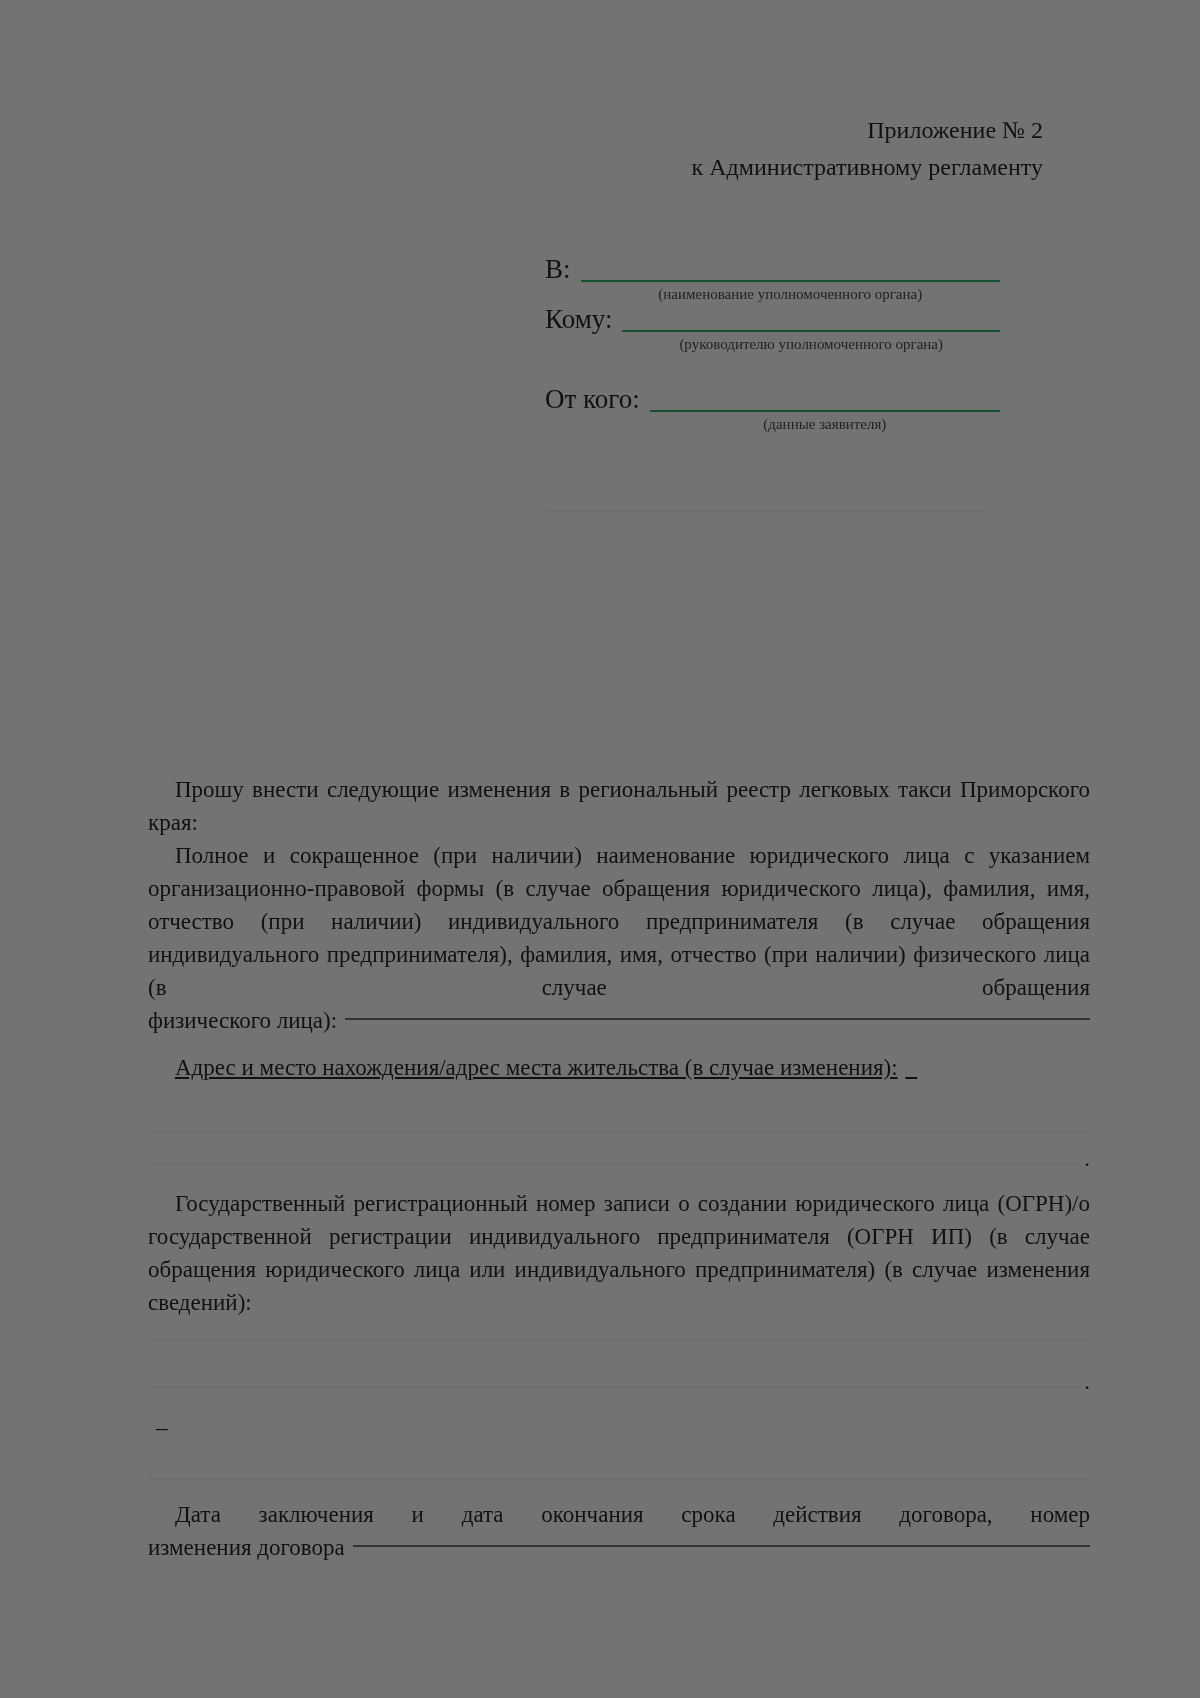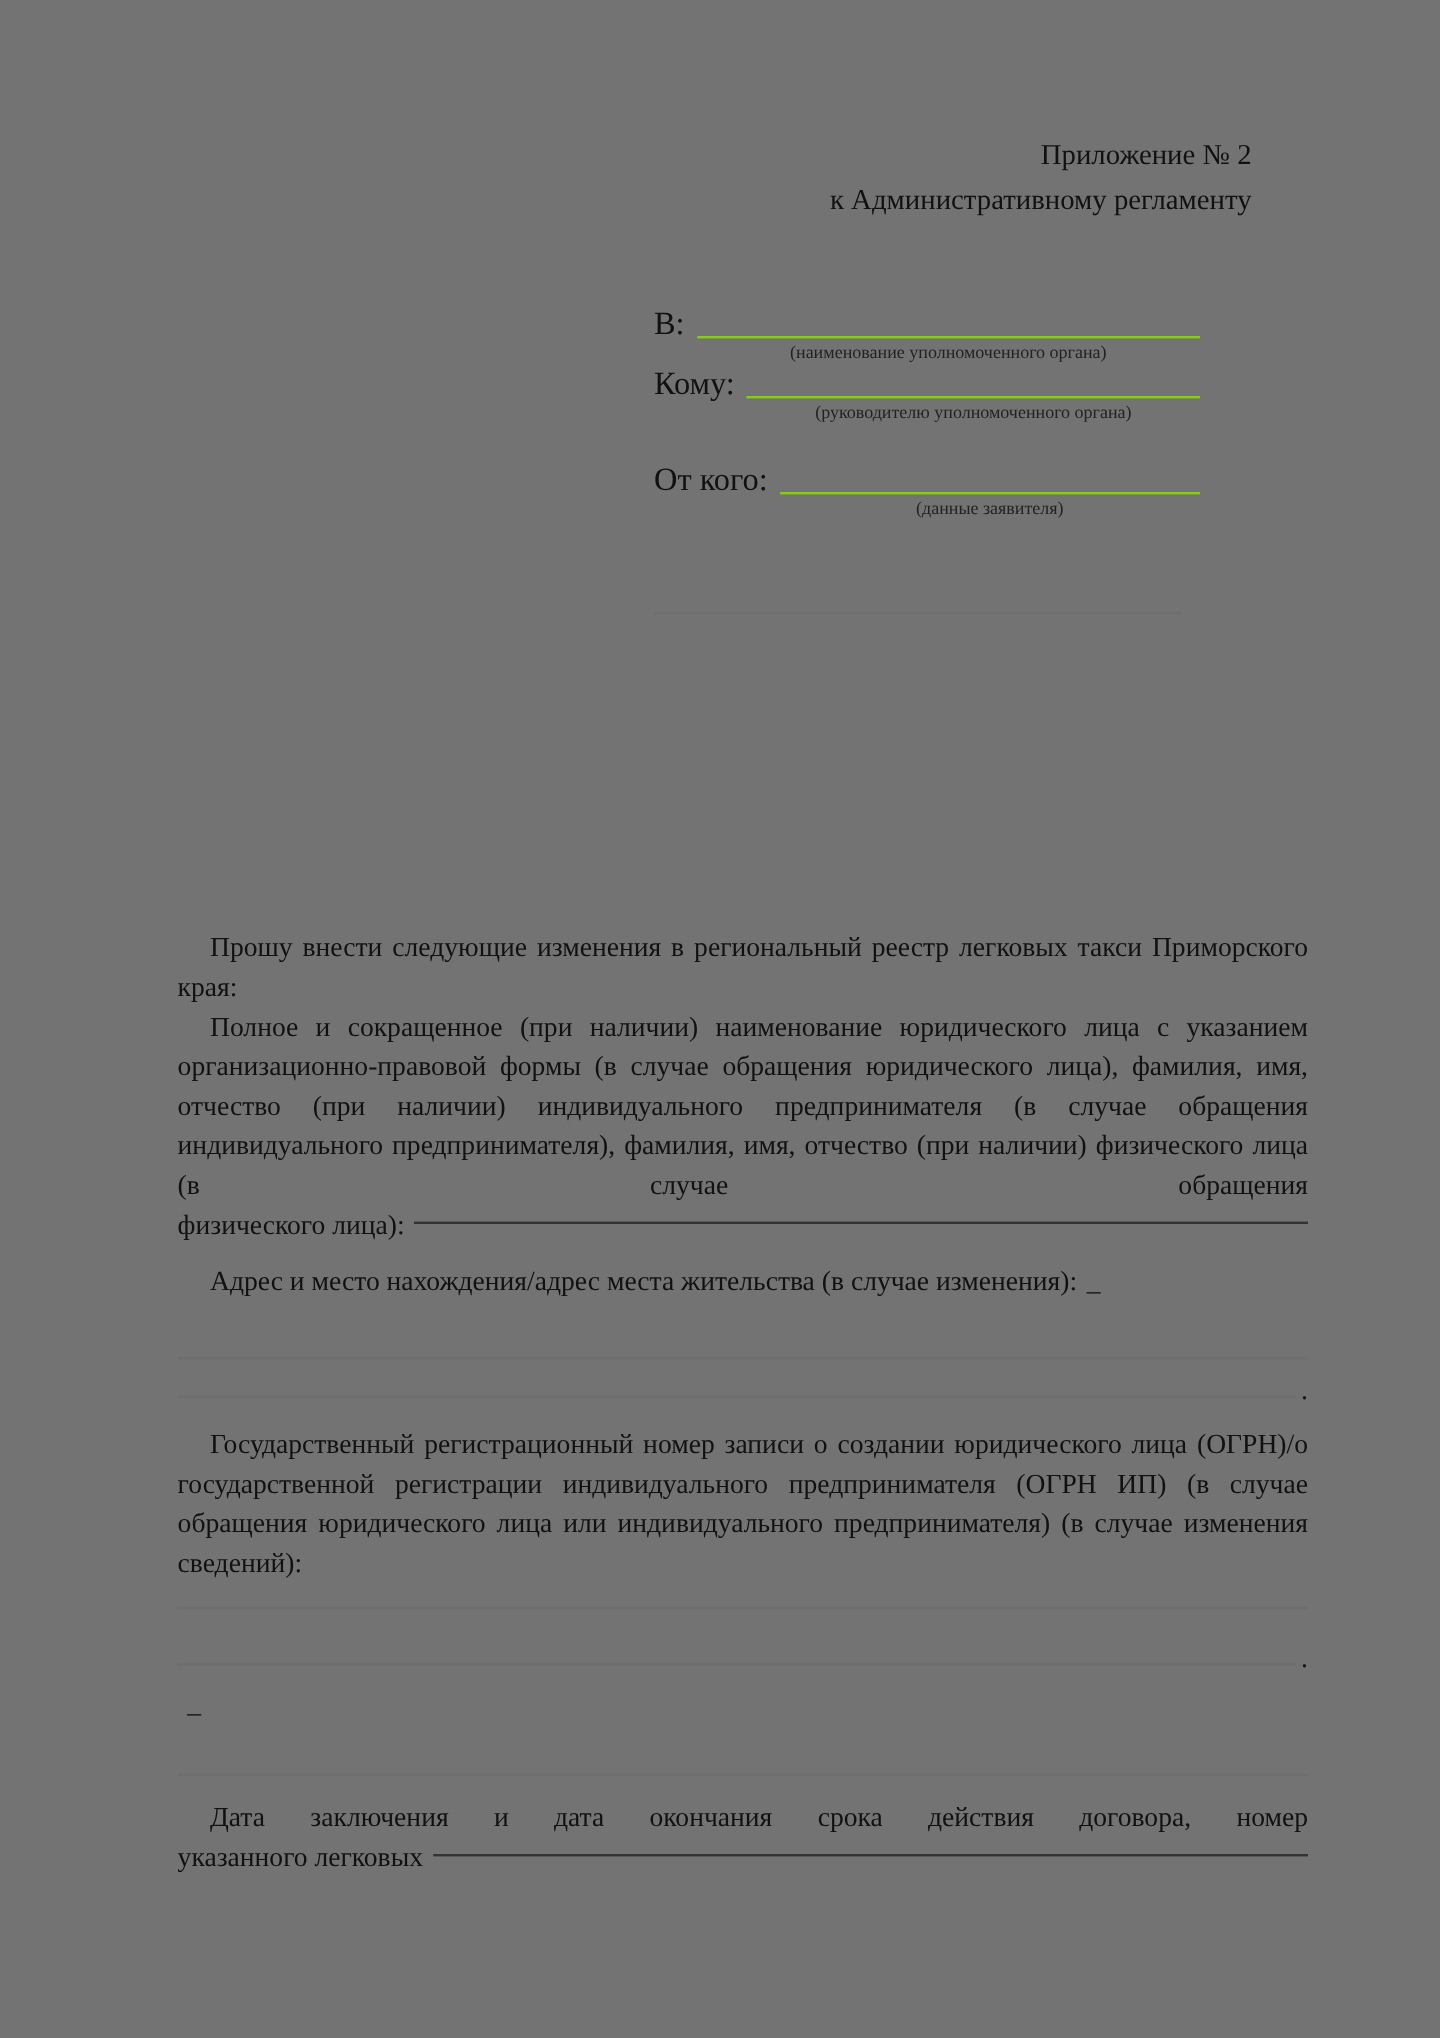--- a/index.html
+++ b/index.html
@@ -34,21 +34,21 @@
     font-size: 27px;
   }
   .addr-row { display: flex; align-items: flex-end; height: 34px; }
   .addr-row.r2 { margin-top: 16px; }
   .addr-row.r3 { margin-top: 46px; }
   .addr-label { white-space: nowrap; line-height: 34px; }
   .addr-line {
     flex: 1;
     margin-left: 10px;
     margin-bottom: 4px;
-    border-bottom: 2px solid #84cc16;
+    border-bottom: 2px solid #14532d;
     position: relative;
     height: 0;
   }
   .addr-caption {
     position: absolute;
     top: 5px;
     left: 50%;
     transform: translateX(-50%);
     font-size: 15px;
     line-height: 18px;
@@ -93,21 +93,21 @@
   .line-row .ind { padding-left: 27px; }
   .fill-line {
     flex: 1;
     margin-left: 8px;
     margin-bottom: 4px;
     border-bottom: 2px solid #333;
     height: 0;
   }
   .tail { margin-left: 8px; }
 
-  .gap-a { margin-top: 14px; }
+  .gap-a { margin-top: 14px; text-decoration: underline; }
 
   .blank-row { display: flex; align-items: flex-end; height: 14px; }
   .blank-row .rule { flex: 1; border-bottom: 2px solid #6e6e6e; height: 0; }
   .blank-row .dot { font-size: 23px; line-height: 12px; margin-left: 4px; }
 
   .b1 { margin-top: 35px; }
   .b2 { margin-top: 18px; }
   .b3 { margin-top: 8px; }
   .b4 { margin-top: 33px; }
   .b5 { margin-top: 30px; }
@@ -182,18 +182,18 @@
 
     <div class="line-row p-cert">
       <span class="tail">_</span>
     </div>
     <div class="blank-row b5">
       <span class="rule"></span>
     </div>
 
     <div class="para stretch p-contract">Дата заключения и дата окончания срока действия договора, номер</div>
     <div class="line-row">
-      <span>указанного легковых</span>
+      <span>изменения договора</span>
       <span class="fill-line"></span>
     </div>
 
   </div>
 </div>
 
 </body></html>

